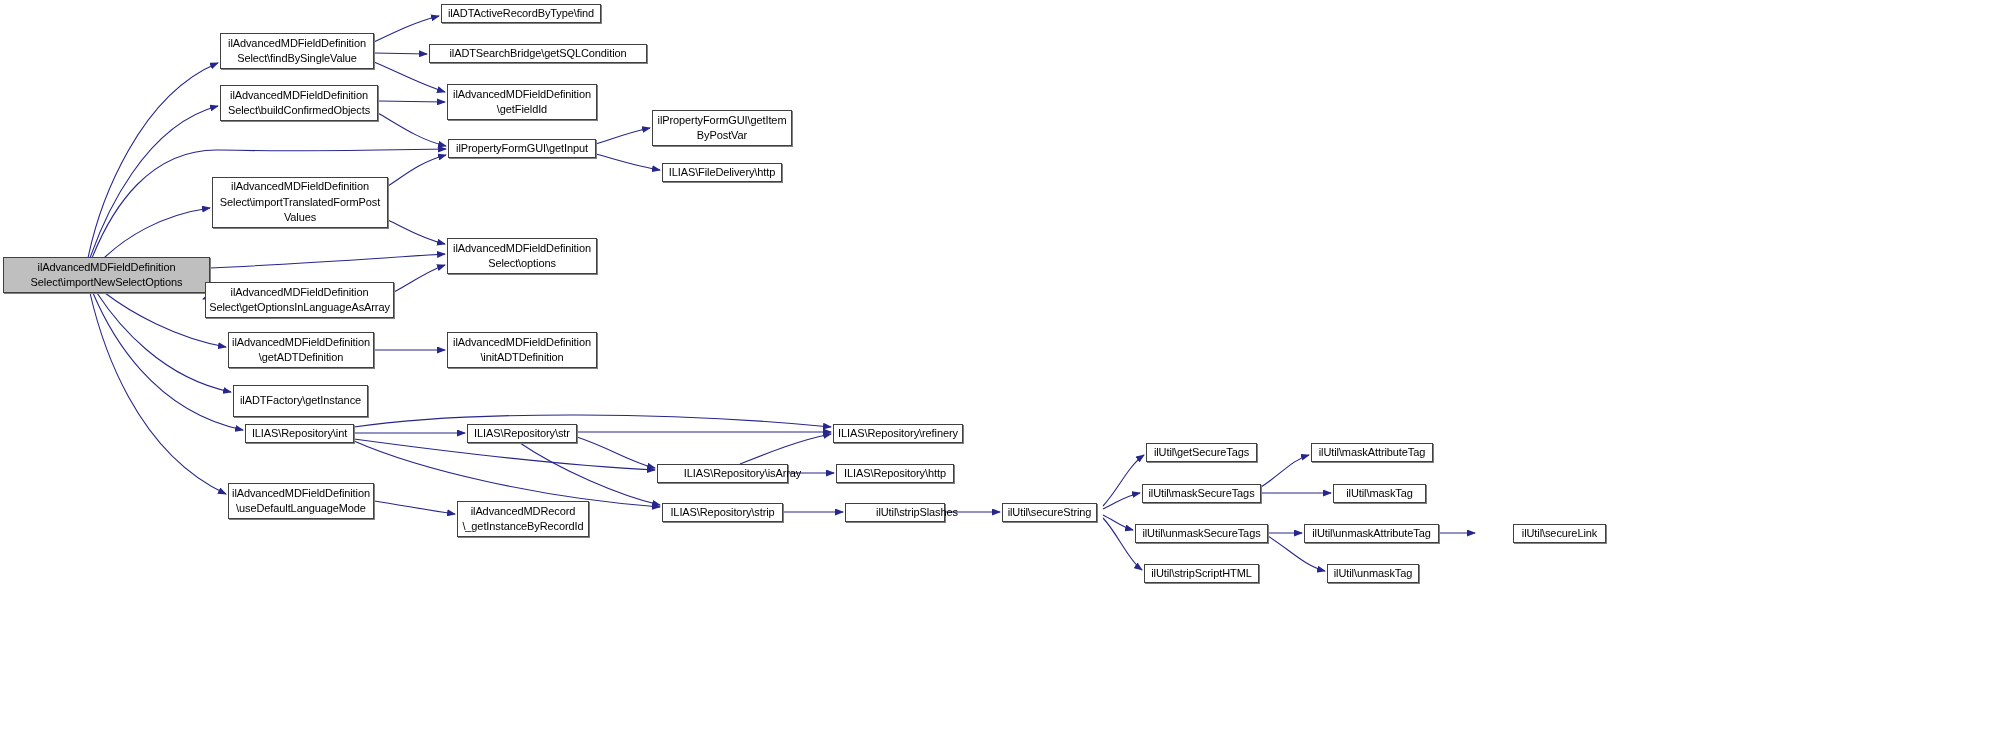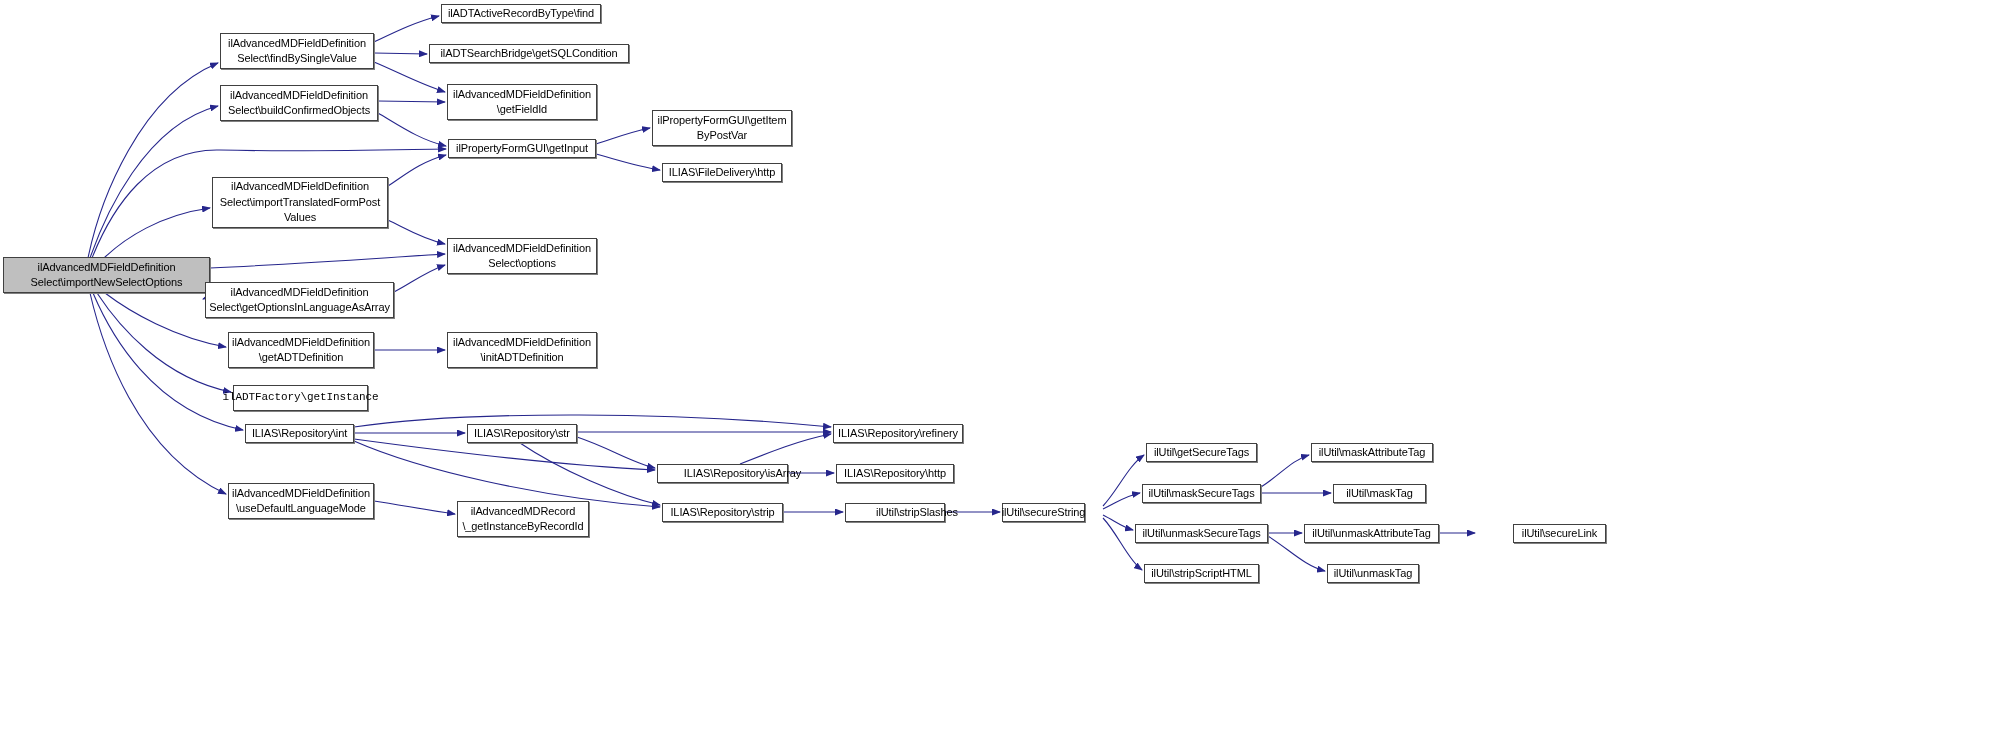--- a/index.html
+++ b/index.html
@@ -106,45 +106,45 @@
 Select\findBySingleValue</div>
       <div class="node" style="left: 220px; top: 85px; width: 158px; height: 36px;">ilAdvancedMDFieldDefinition
 Select\buildConfirmedObjects</div>
       <div class="node" style="left: 212px; top: 177px; width: 176px; height: 51px;">ilAdvancedMDFieldDefinition
 Select\importTranslatedFormPost
 Values</div>
       <div class="node" style="left: 205px; top: 282px; width: 189px; height: 36px;">ilAdvancedMDFieldDefinition
 Select\getOptionsInLanguageAsArray</div>
       <div class="node" style="left: 228px; top: 332px; width: 146px; height: 36px;">ilAdvancedMDFieldDefinition
 \getADTDefinition</div>
-      <div class="node" style="left: 233px; top: 385px; width: 135px; height: 26px; font-family: Liberation Mono, monospace;">ilADTFactory\getInstance</div>
+      <div class="node" style="left: 233px; top: 385px; width: 135px; height: 32px;">ilADTFactory\getInstance</div>
       <div class="node" style="left: 245px; top: 424px; width: 109px; height: 19px;">ILIAS\Repository\int</div>
       <div class="node" style="left: 228px; top: 483px; width: 146px; height: 36px;">ilAdvancedMDFieldDefinition
 \useDefaultLanguageMode</div>
       <div class="node" style="left: 441px; top: 4px; width: 160px; height: 19px;">ilADTActiveRecordByType\find</div>
-      <div class="node" style="left: 429px; top: 44px; width: 200px; height: 19px;">ilADTSearchBridge\getSQLCondition</div>
+      <div class="node" style="left: 429px; top: 44px; width: 218px; height: 19px;">ilADTSearchBridge\getSQLCondition</div>
       <div class="node" style="left: 447px; top: 84px; width: 150px; height: 36px;">ilAdvancedMDFieldDefinition
 \getFieldId</div>
       <div class="node" style="left: 448px; top: 139px; width: 148px; height: 19px;">ilPropertyFormGUI\getInput</div>
       <div class="node" style="left: 447px; top: 238px; width: 150px; height: 36px;">ilAdvancedMDFieldDefinition
 Select\options</div>
       <div class="node" style="left: 447px; top: 332px; width: 150px; height: 36px;">ilAdvancedMDFieldDefinition
 \initADTDefinition</div>
       <div class="node" style="left: 467px; top: 424px; width: 110px; height: 19px;">ILIAS\Repository\str</div>
       <div class="node" style="left: 457px; top: 501px; width: 132px; height: 36px;">ilAdvancedMDRecord
 \_getInstanceByRecordId</div>
       <div class="node" style="left: 652px; top: 110px; width: 140px; height: 36px;">ilPropertyFormGUI\getItem
 ByPostVar</div>
       <div class="node" style="left: 662px; top: 163px; width: 120px; height: 19px;">ILIAS\FileDelivery\http</div>
       <div class="node" style="left: 657px; top: 464px; width: 131px; height: 19px; padding-left: 40px;">ILIAS\Repository\isArray</div>
       <div class="node" style="left: 662px; top: 503px; width: 121px; height: 19px;">ILIAS\Repository\strip</div>
       <div class="node" style="left: 833px; top: 424px; width: 130px; height: 19px;">ILIAS\Repository\refinery</div>
       <div class="node" style="left: 836px; top: 464px; width: 118px; height: 19px;">ILIAS\Repository\http</div>
       <div class="node" style="left: 845px; top: 503px; width: 100px; height: 19px; padding-left: 44px;">ilUtil\stripSlashes</div>
-      <div class="node" style="left: 1002px; top: 503px; width: 83px; height: 19px;">ilUtil\secureString</div>
+      <div class="node" style="left: 1002px; top: 503px; width: 95px; height: 19px;">ilUtil\secureString</div>
       <div class="node" style="left: 1146px; top: 443px; width: 111px; height: 19px;">ilUtil\getSecureTags</div>
       <div class="node" style="left: 1142px; top: 484px; width: 119px; height: 19px;">ilUtil\maskSecureTags</div>
       <div class="node" style="left: 1135px; top: 524px; width: 133px; height: 19px;">ilUtil\unmaskSecureTags</div>
       <div class="node" style="left: 1144px; top: 564px; width: 115px; height: 19px;">ilUtil\stripScriptHTML</div>
       <div class="node" style="left: 1311px; top: 443px; width: 122px; height: 19px;">ilUtil\maskAttributeTag</div>
       <div class="node" style="left: 1333px; top: 484px; width: 93px; height: 19px;">ilUtil\maskTag</div>
       <div class="node" style="left: 1304px; top: 524px; width: 135px; height: 19px;">ilUtil\unmaskAttributeTag</div>
       <div class="node" style="left: 1327px; top: 564px; width: 92px; height: 19px;">ilUtil\unmaskTag</div>
       <div class="node" style="left: 1477px; top: 524px; width: 93px; height: 19px; margin-left: 36px;">ilUtil\secureLink</div>
     </div>

